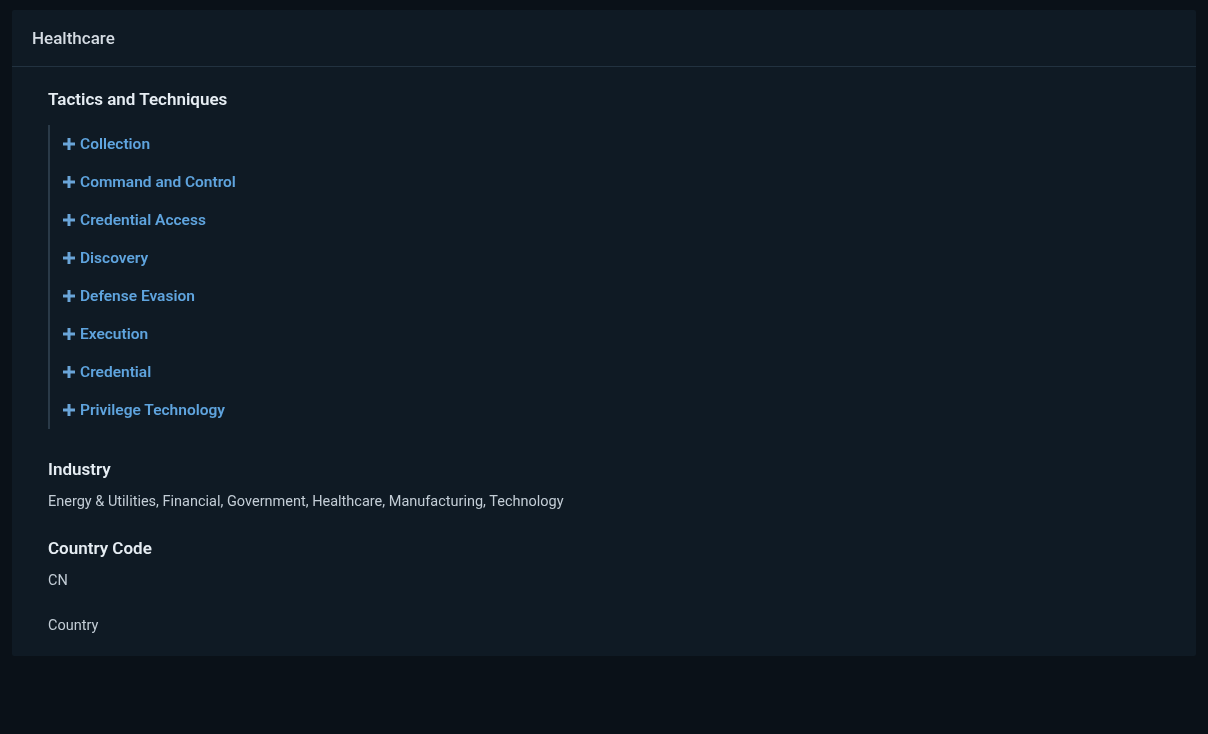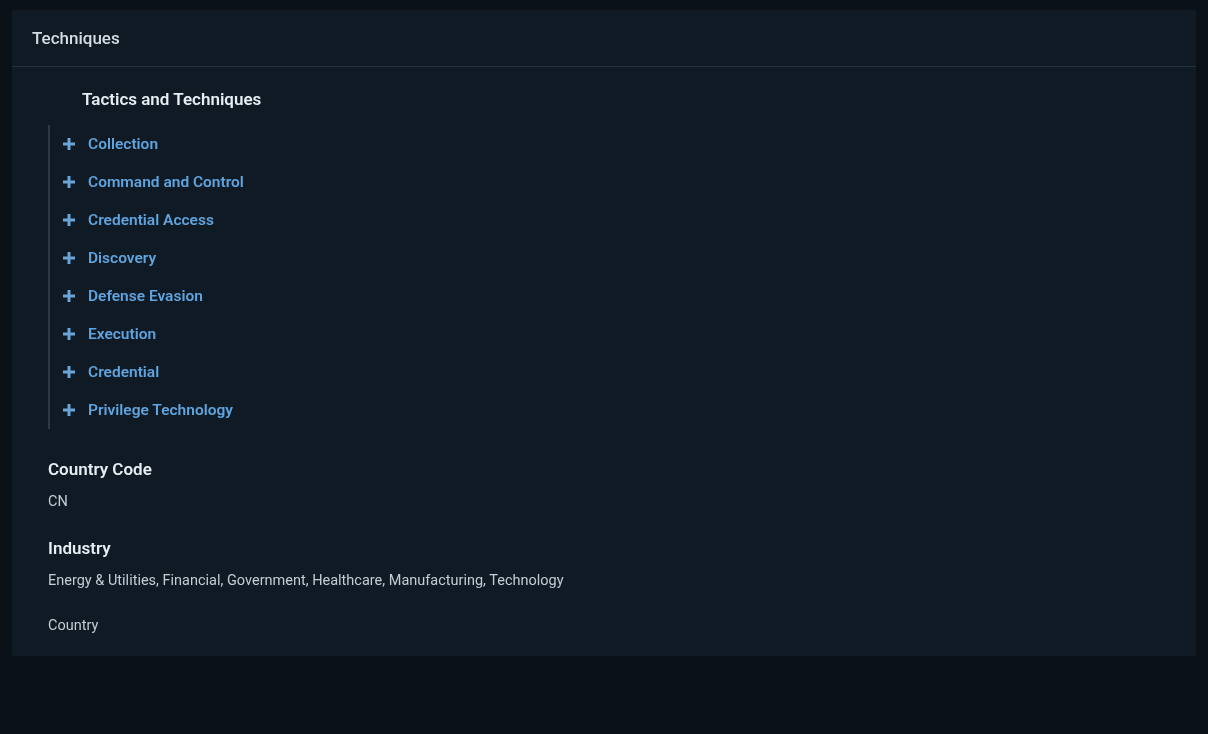--- a/index.html
+++ b/index.html
@@ -27,32 +27,31 @@
     border-bottom: 1px solid #223240;
   }
   .panel-body {
     padding: 22px 28px 22px 36px;
   }
   .section-title {
     font-size: 17px;
     font-weight: 600;
     color: #e6edf3;
     margin-bottom: 16px;
-    margin-left: 34px;
   }
   .tactics-list {
     border-left: 2px solid #2a3a48;
     padding-left: 0;
     margin-bottom: 30px;
   }
   .tactic-item {
     display: flex;
     align-items: center;
     padding: 10px 0 10px 12px;
-    gap: 12px;
+    gap: 4px;
     cursor: pointer;
   }
   .tactic-item .plus {
     width: 14px;
     height: 14px;
     display: inline-flex;
     align-items: center;
     justify-content: center;
     color: #6aa5d8;
     flex-shrink: 0;
@@ -80,21 +79,21 @@
   .attr-value {
     font-size: 14.5px;
     color: #c3cdd6;
     font-weight: 400;
   }
 </style>
 </head>
 <body>
 
 <div class="panel">
-  <div class="panel-header">Techniques</div>
+  <div class="panel-header">Healthcare</div>
   <div class="panel-body">
 
     <div class="section-title">Tactics and Techniques</div>
 
     <div class="tactics-list">
 
       <div class="tactic-item">
         <span class="plus">
           <svg viewBox="0 0 14 14">
               <line x1="7" y1="1" x2="7" y2="13"></line>
@@ -170,27 +169,27 @@
               <line x1="7" y1="1" x2="7" y2="13"></line>
               <line x1="1" y1="7" x2="13" y2="7"></line>
             </svg>
         </span>
         <span class="tactic-label">Privilege Technology</span>
       </div>
 
     </div>
 
     <div class="attr-section">
-      <div class="attr-title">Country Code</div>
-      <div class="attr-value">CN</div>
+      <div class="attr-title">Industry</div>
+      <div class="attr-value">Energy &amp; Utilities, Financial, Government, Healthcare, Manufacturing, Technology</div>
     </div>
 
     <div class="attr-section">
-      <div class="attr-title">Industry</div>
-      <div class="attr-value">Energy &amp; Utilities, Financial, Government, Healthcare, Manufacturing, Technology</div>
+      <div class="attr-title">Country Code</div>
+      <div class="attr-value">CN</div>
     </div>
 
     <div class="attr-section">
       <div class="attr-value">Country</div>
     </div>
 
   </div>
 </div>
 
 </body></html>

